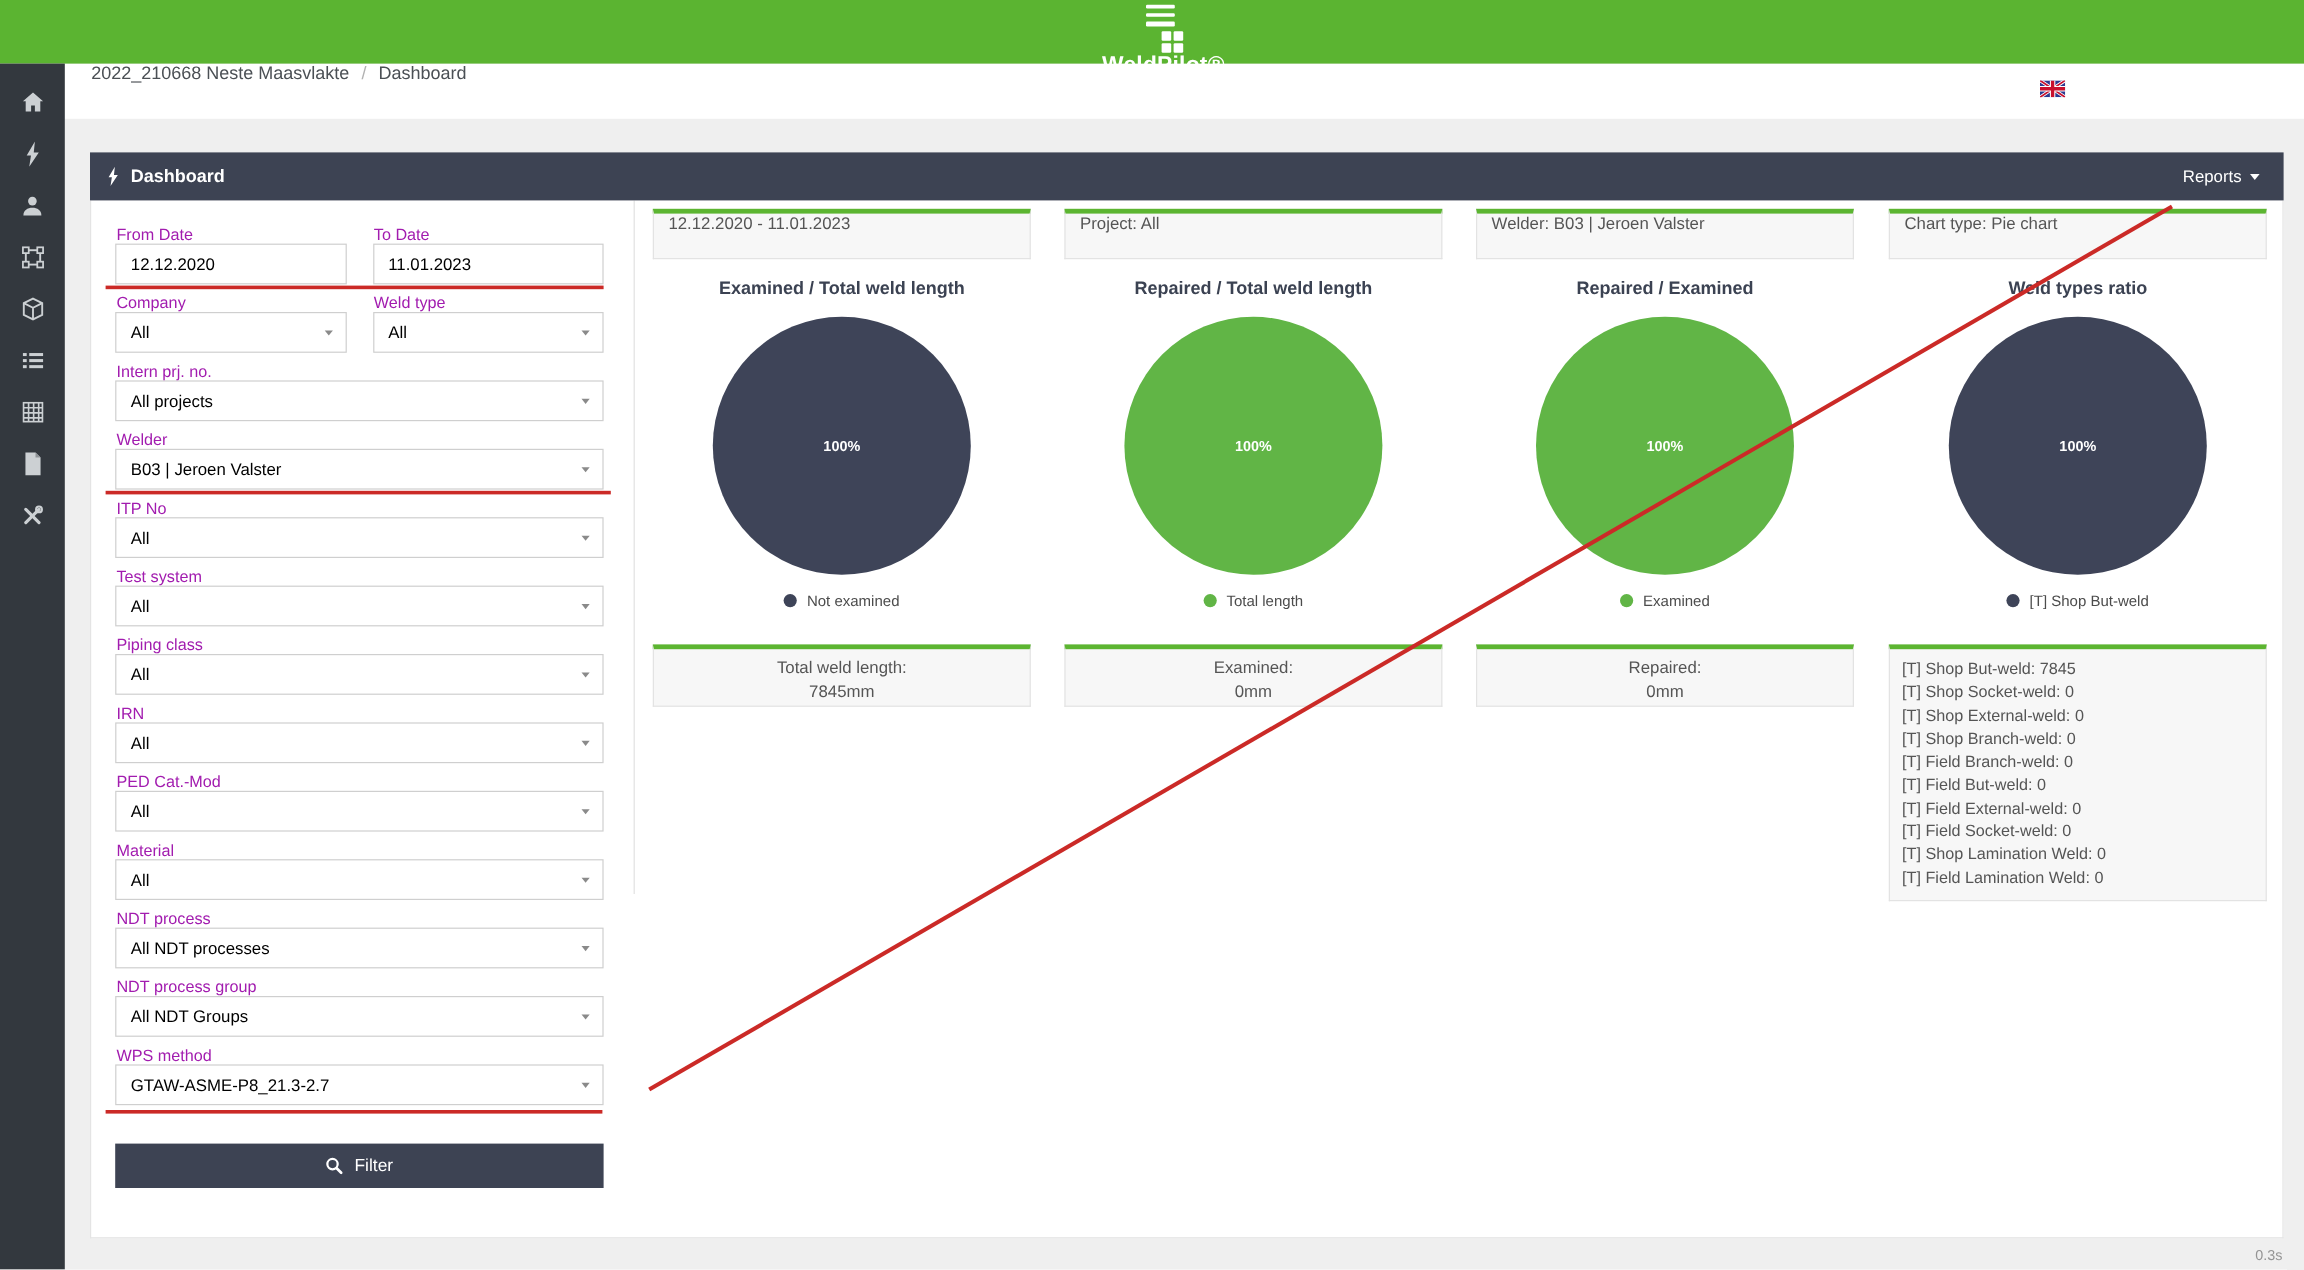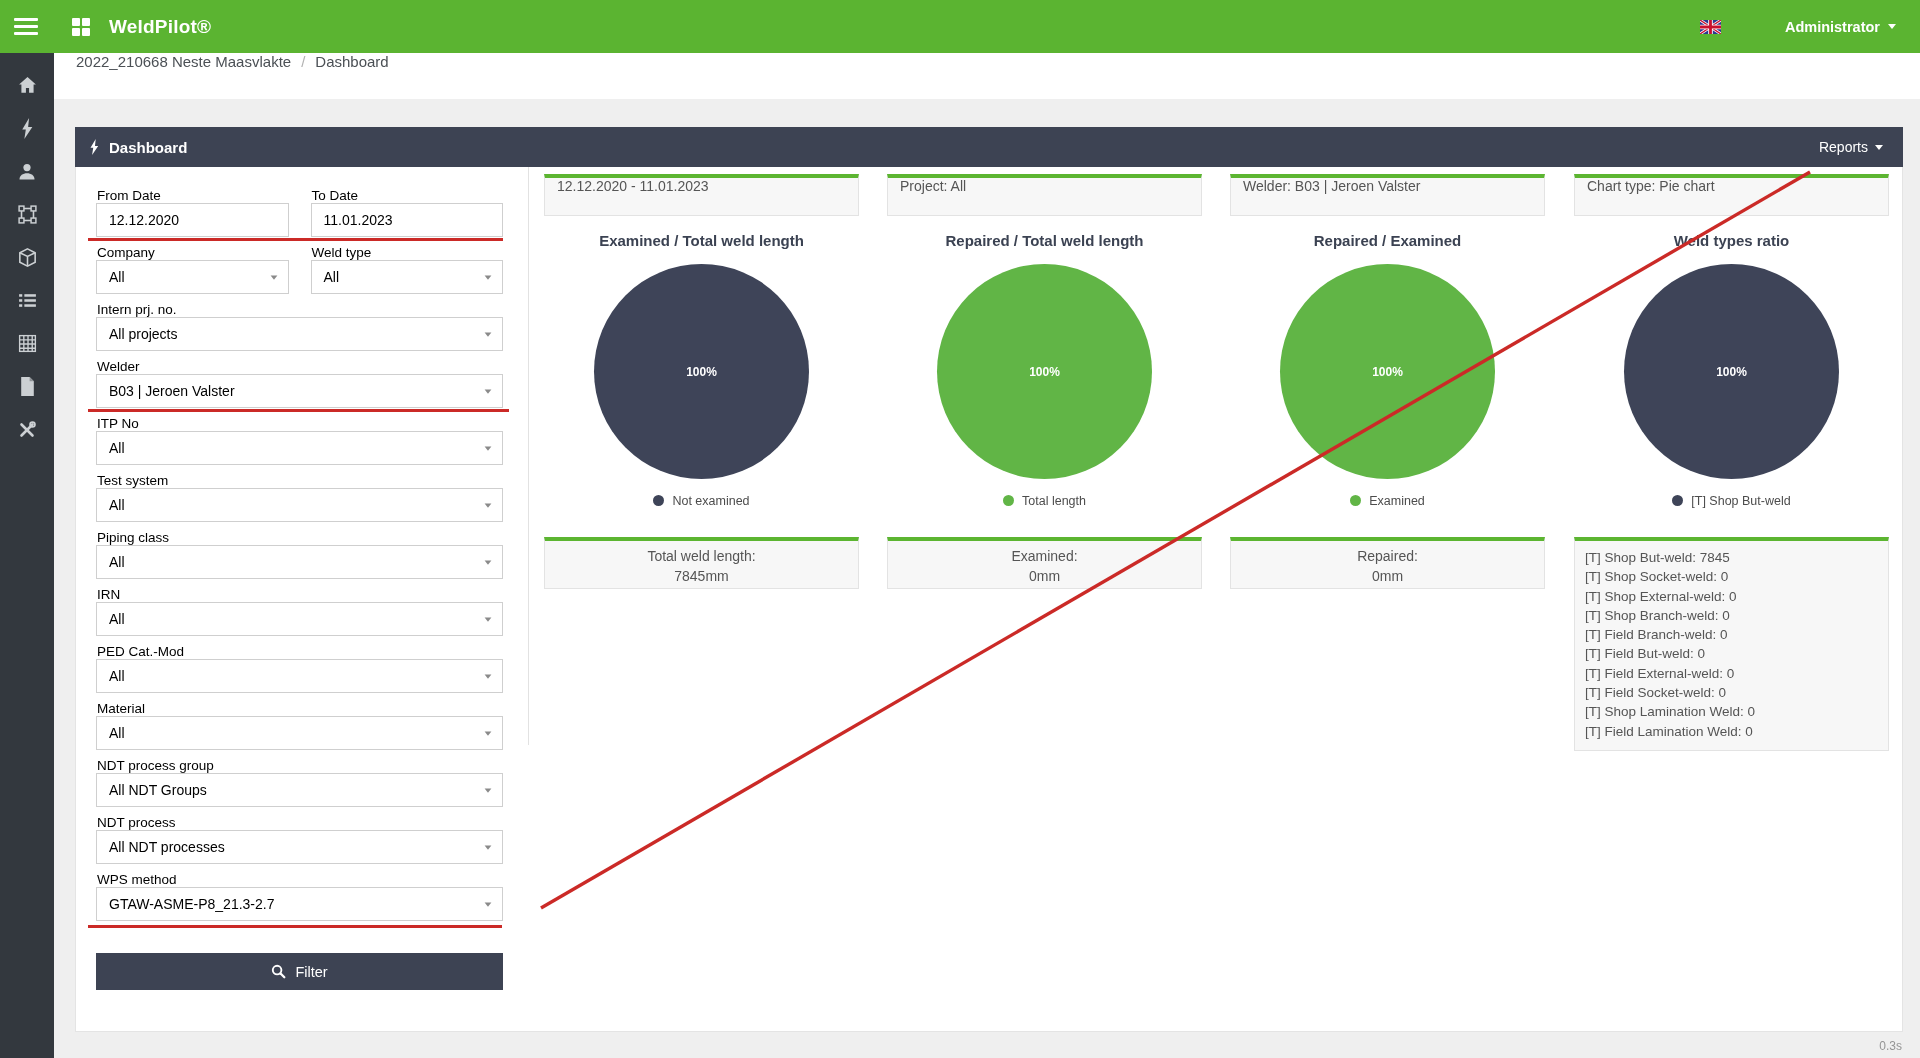--- a/index.html
+++ b/index.html
@@ -4,21 +4,21 @@
 <title>WeldPilot Dashboard</title>
 <style>
   html,body{margin:0;padding:0;}
   body{
     position:relative;width:1920px;height:1058px;overflow:hidden;
     background:#efefef;font-family:"Liberation Sans","DejaVu Sans",sans-serif;
     -webkit-font-smoothing:antialiased;
   }
   
   .navbar{position:absolute;left:0;top:0;width:1920px;height:53px;background:#5bb431;
-    display:flex;align-items:center;color:#fff;z-index:5;}
+    display:flex;align-items:center;color:#fff;z-index:5;flex-direction:column;}
   .hamburger{margin-left:14px;width:24px;cursor:pointer;}
   .hamburger div{height:3.2px;background:#fff;border-radius:1px;margin:4px 0;}
   .grid-icon{margin-left:34px;display:grid;grid-template-columns:8px 8px;grid-template-rows:8px 8px;gap:2px;cursor:pointer;}
   .grid-icon span{background:#fff;border-radius:1px;}
   .brand{margin-left:19px;font-size:19px;font-weight:bold;letter-spacing:.2px;}
   .nav-right{margin-left:auto;margin-right:24px;display:flex;align-items:center;gap:20px;}
   .flag{display:flex;cursor:pointer;}
   .user-menu{display:flex;align-items:center;gap:8px;font-size:14.5px;font-weight:bold;cursor:pointer;margin-left:44px;}
   .caret-down{display:inline-block;width:0;height:0;border-left:4px solid transparent;
     border-right:4px solid transparent;border-top:5px solid currentColor;}
@@ -34,21 +34,21 @@
   .panel-header{position:absolute;left:75px;top:127px;width:1828px;height:40px;background:#3d4353;
     color:#fff;display:flex;align-items:center;padding:0 20px 0 14px;box-sizing:border-box;z-index:2;}
   .panel-header .title{margin-left:9px;font-size:15px;font-weight:bold;}
   .reports{margin-left:auto;display:flex;align-items:center;gap:7px;font-size:14px;cursor:pointer;}
   .panel-body{position:absolute;left:75px;top:167px;width:1828px;height:865px;background:#fff;
     border:1px solid #e4e4e4;border-top:none;box-sizing:border-box;z-index:1;}
   .vdivider{position:absolute;left:452px;top:0;width:1px;height:578px;background:#e2e2e2;}
   
   .filter-col{position:absolute;left:20px;top:0;width:407px;padding-top:21px;}
   .fblock{margin-bottom:8px;}
-  .fblock label{display:block;height:15px;line-height:15px;font-size:13.5px;color:#000000;margin-left:1px;}
+  .fblock label{display:block;height:15px;line-height:15px;font-size:13.5px;color:#a21caf;margin-left:1px;}
   .control{height:34px;box-sizing:border-box;border:1px solid #cfcfcf;background:#fff;
     display:flex;align-items:center;padding:0 10px 0 12px;font-size:14px;color:#000000;cursor:pointer;}
   .control .sel-caret{margin-left:auto;border-top-color:#8a8a8a;transform:scale(.85);}
   input.control{width:100%;display:block;padding:0 12px;font-family:inherit;outline:none;cursor:text;}
   .two-col{display:flex;gap:22px;}
   .two-col .half{flex:1;min-width:0;}
   .filter-btn{margin-top:32px;height:37px;background:#3d4353;color:#fff;display:flex;align-items:center;
     justify-content:center;gap:9px;font-size:14.5px;cursor:pointer;}
   
   .charts{position:absolute;left:468px;top:0;width:1350px;height:865px;}
@@ -270,30 +270,30 @@
       </div>
     </div>
     <div class="fblock">
       <label>Material</label>
       <div class="control">
         <span>All</span>
         <span class="caret-down sel-caret"></span>
       </div>
     </div>
     <div class="fblock">
+      <label>NDT process</label>
+      <div class="control">
+        <span>All NDT processes</span>
+        <span class="caret-down sel-caret"></span>
+      </div>
+    </div>
+    <div class="fblock">
       <label>NDT process group</label>
       <div class="control">
         <span>All NDT Groups</span>
-        <span class="caret-down sel-caret"></span>
-      </div>
-    </div>
-    <div class="fblock">
-      <label>NDT process</label>
-      <div class="control">
-        <span>All NDT processes</span>
         <span class="caret-down sel-caret"></span>
       </div>
     </div>
     <div class="fblock">
       <label>WPS method</label>
       <div class="control">
         <span>GTAW-ASME-P8_21.3-2.7</span>
         <span class="caret-down sel-caret"></span>
       </div>
     </div>

